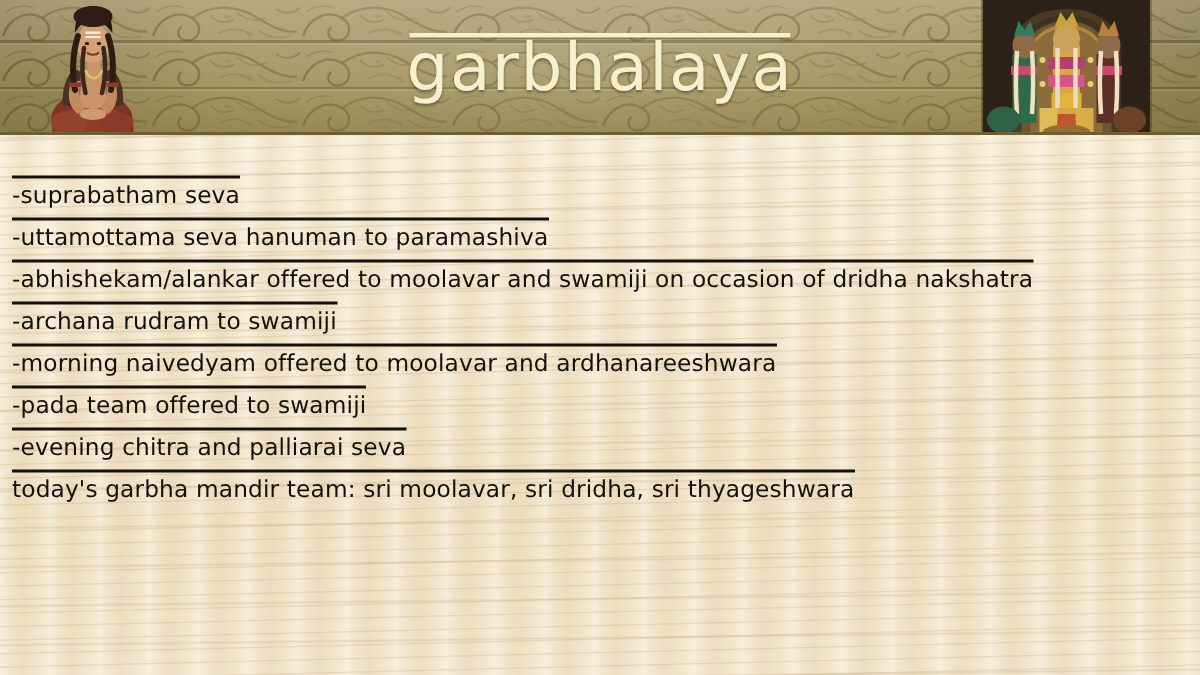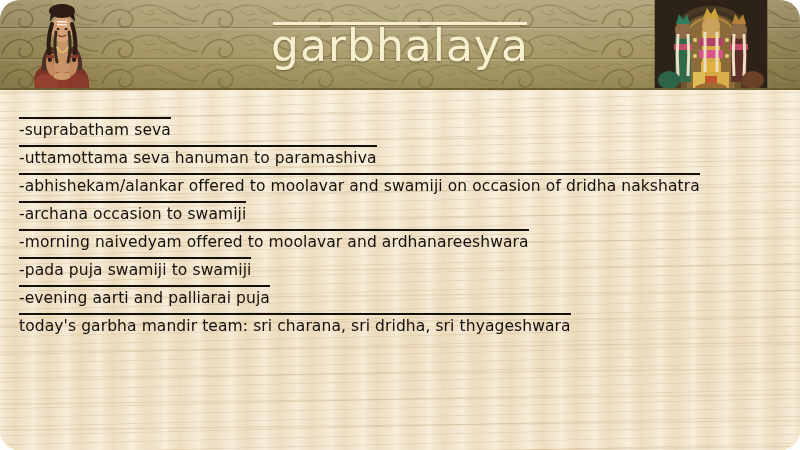--- a/index.html
+++ b/index.html
@@ -9,21 +9,20 @@
     overflow:hidden;
     font-family:"DejaVu Sans", sans-serif;
   }
 
   
   #page {
     position:relative;
     width:800px; height:450px;
     background:#fde047;
     overflow:hidden;
-    border-radius:20px;
   }
 
   
   .body-texture {
     position:absolute;
     left:0; top:0; width:800px; height:450px;
     background:
       repeating-linear-gradient(
         178.6deg,
         rgba(205,178,132,0.00) 0px,
@@ -139,21 +138,21 @@
     box-shadow:0 0 0 1px rgba(60,48,18,0.35);
     overflow:hidden;
   }
 
   
   #content {
     position:absolute;
     left:0; top:90px;
     width:677px; height:360px;
     z-index:3;
-    padding:25px 0 0 19px;
+    padding:25px 0 0 8px;
   }
   .line {
     font-family:"DejaVu Sans", sans-serif;
     font-size:15.5px;
     line-height:26px;
     color:#14100c;
     white-space:nowrap;
     letter-spacing:0.1px;
     position:relative;
     display:block;
@@ -300,20 +299,20 @@
       <circle cx="72" cy="40" r="2" fill="#e8d07a"></circle>
       <circle cx="40" cy="56" r="2" fill="#e8d07a"></circle>
       <circle cx="72" cy="56" r="2" fill="#e8d07a"></circle>
     </svg>
   </div>
 
   <div id="content">
     <div class="line"><span class="bar">-suprabatham seva</span></div>
     <div class="line"><span class="bar">-uttamottama seva hanuman to paramashiva</span></div>
     <div class="line"><span class="bar">-abhishekam/alankar offered to moolavar and swamiji on occasion of dridha nakshatra</span></div>
-    <div class="line"><span class="bar">-archana occasion to swamiji</span></div>
+    <div class="line"><span class="bar">-archana rudram to swamiji</span></div>
     <div class="line"><span class="bar">-morning naivedyam offered to moolavar and ardhanareeshwara</span></div>
-    <div class="line"><span class="bar">-pada puja swamiji to swamiji</span></div>
-    <div class="line"><span class="bar">-evening aarti and palliarai puja</span></div>
-    <div class="line"><span class="bar">today's garbha mandir team: sri charana, sri dridha, sri thyageshwara</span></div>
+    <div class="line"><span class="bar">-pada team offered to swamiji</span></div>
+    <div class="line"><span class="bar">-evening chitra and palliarai seva</span></div>
+    <div class="line"><span class="bar">today's garbha mandir team: sri moolavar, sri dridha, sri thyageshwara</span></div>
   </div>
 
 </div>
 
 </body></html>

